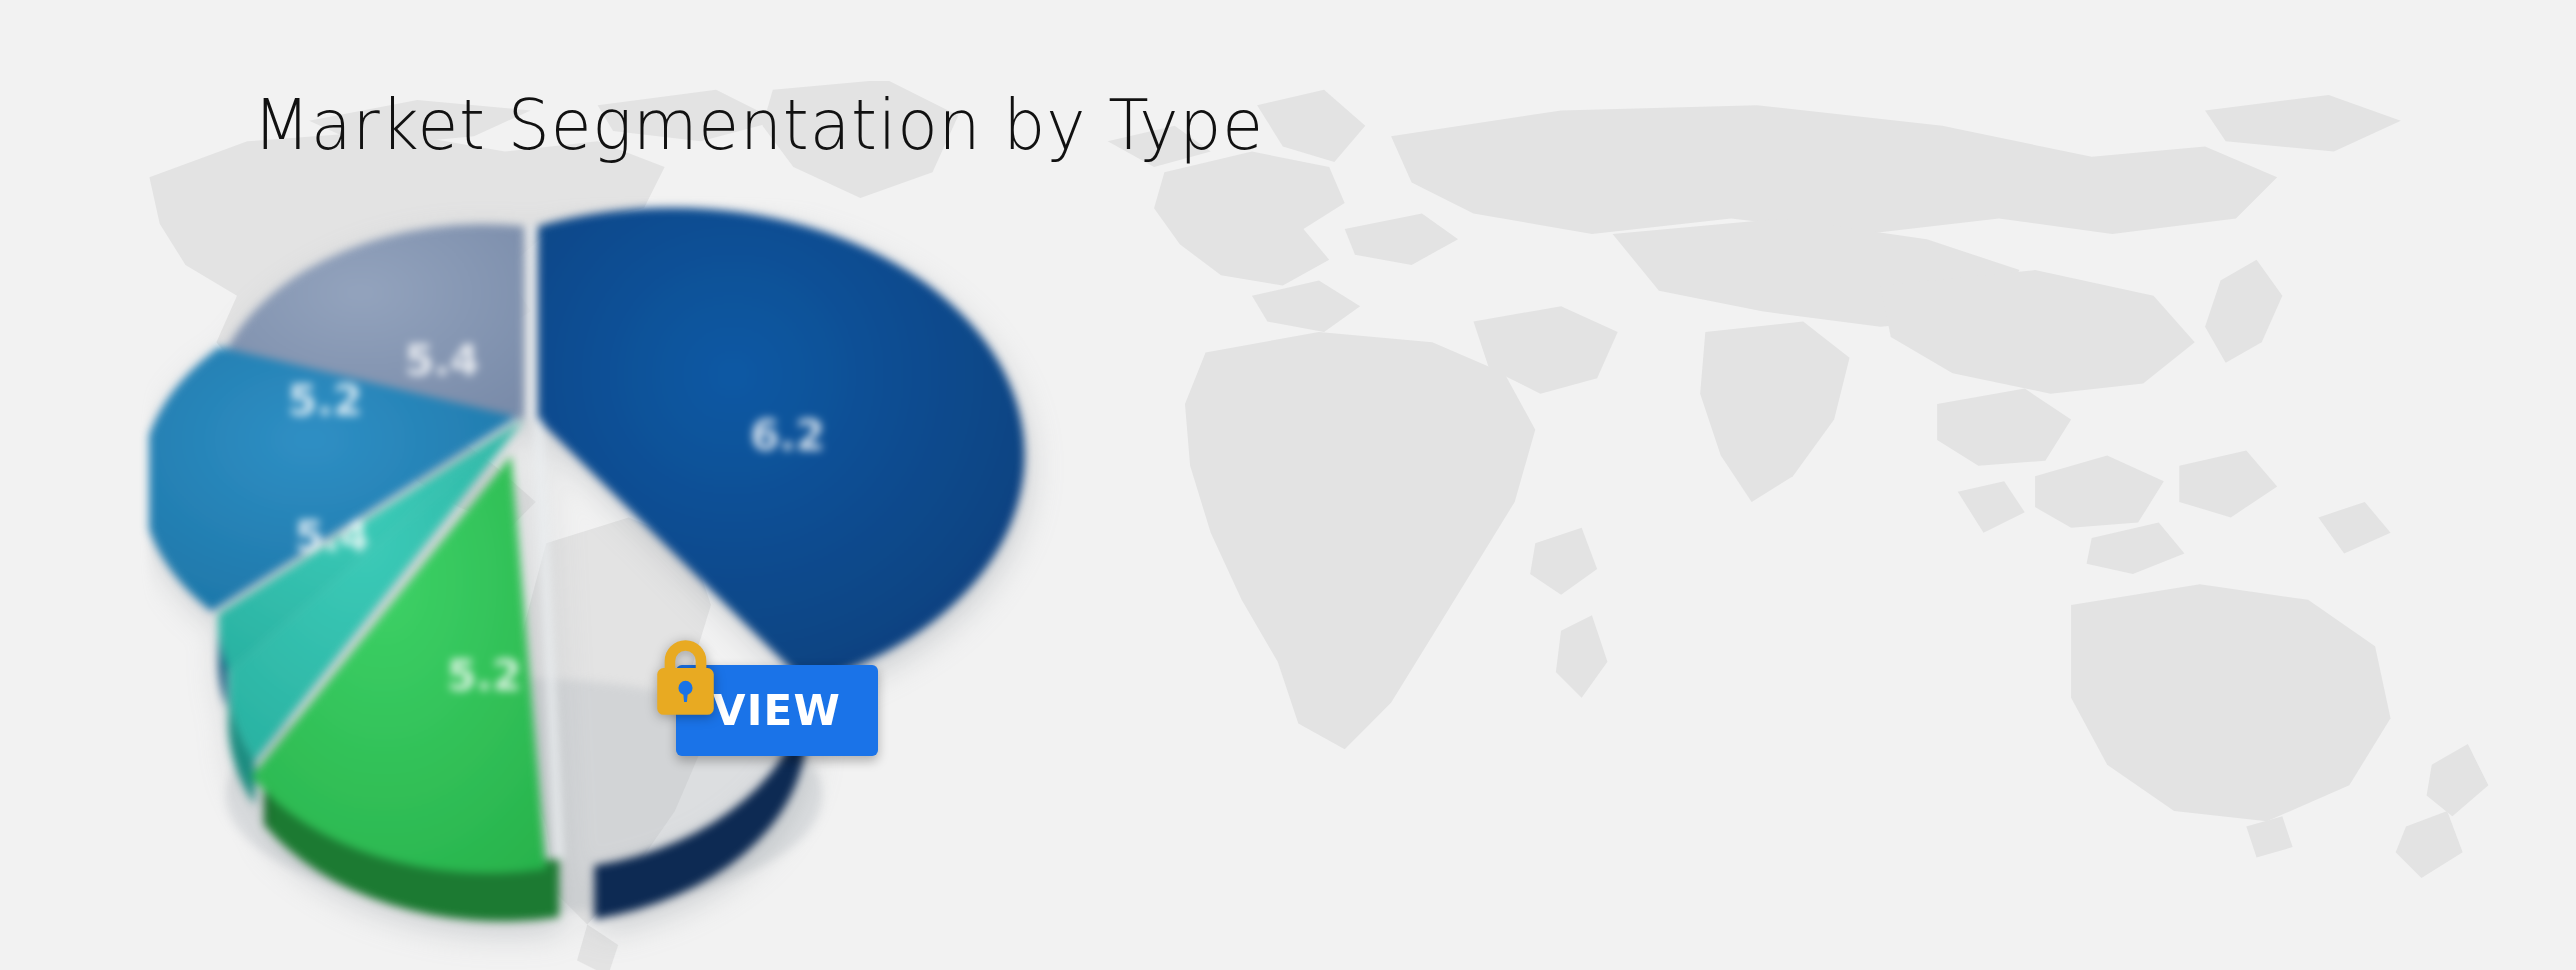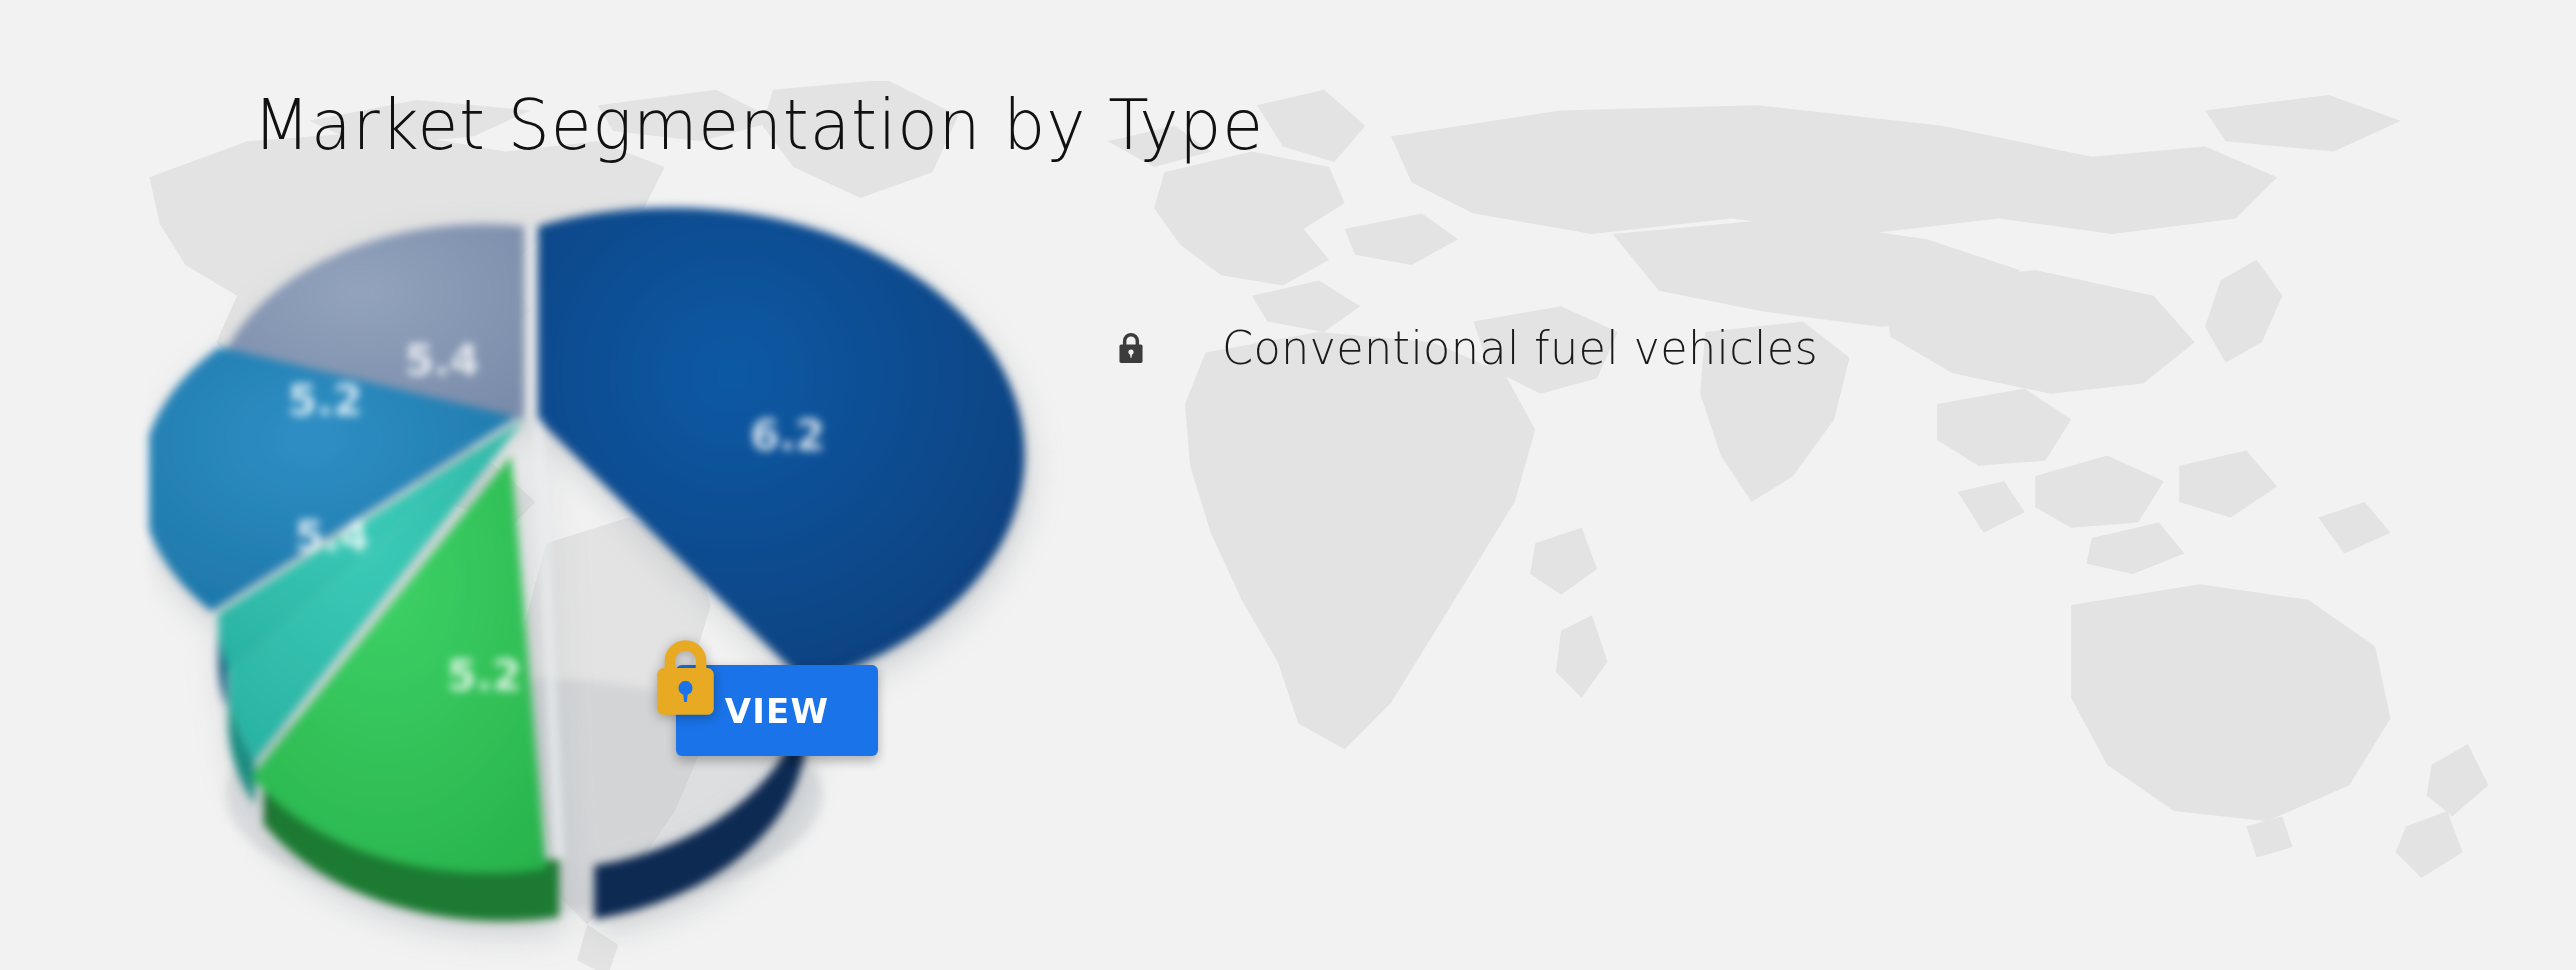--- a/index.html
+++ b/index.html
@@ -54,21 +54,21 @@
     background:#1a73e8;
     border-radius:5.9px;
     box-shadow:0 4.1px 10.5px rgba(0,0,0,.28);
     display:flex;align-items:center;justify-content:center;
     cursor:pointer;
   }
   #view-button-label{
     color:#ffffff;
     font-family:"DejaVu Sans","Liberation Sans",sans-serif;
     font-weight:bold;
-    font-size:34px;
+    font-size:42px;
     letter-spacing:1.2px;
     user-select:none;
   }
   #chart-lock-icon{
     position:absolute;left:0;top:0;width:71px;height:82px;
     filter:drop-shadow(0 2.9px 5.9px rgba(0,0,0,.3));
   }
   #chart-lock-icon svg{width:100%;height:100%;display:block;}
 
   
@@ -254,29 +254,18 @@
           <rect x="10" y="44" width="80" height="66" rx="9" fill="#e8aa22"></rect>
           <circle cx="50" cy="72" r="10" fill="#1a73e8"></circle>
           <path d="M46 72 h8 l-2 20 h-4 Z" fill="#1a73e8"></path>
         </svg>
       </div>
     </div>
   </div>
 
   <div id="legend">
 
-    <div class="legend-row">
-      <span class="legend-lock">
-        <svg viewBox="0 0 52 58" aria-hidden="true">
-          <path d="M15 25 V17 a11 11 0 0 1 22 0 V25" fill="none" stroke="#3c3c3c" stroke-width="6"></path>
-          <rect x="6" y="23" width="40" height="32" rx="3" fill="#3c3c3c"></rect>
-          <circle cx="26" cy="36" r="4.5" fill="#f2f2f2"></circle>
-          <path d="M24 36 h4 l-1 10 h-2 Z" fill="#f2f2f2"></path>
-        </svg>
-      </span>
-      <span class="legend-label">Conventional fuel vehicles</span>
-    </div>
 
 
   </div>
 
 </div>
 
 
 </body></html>

